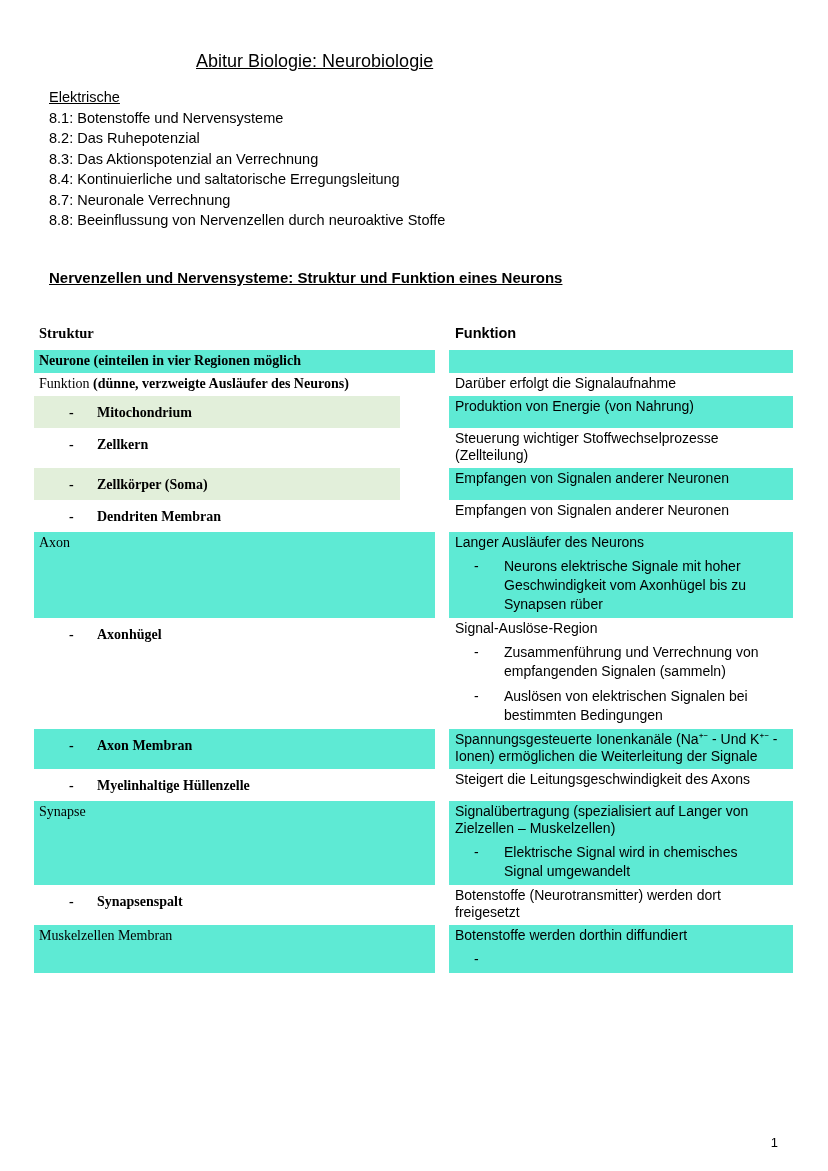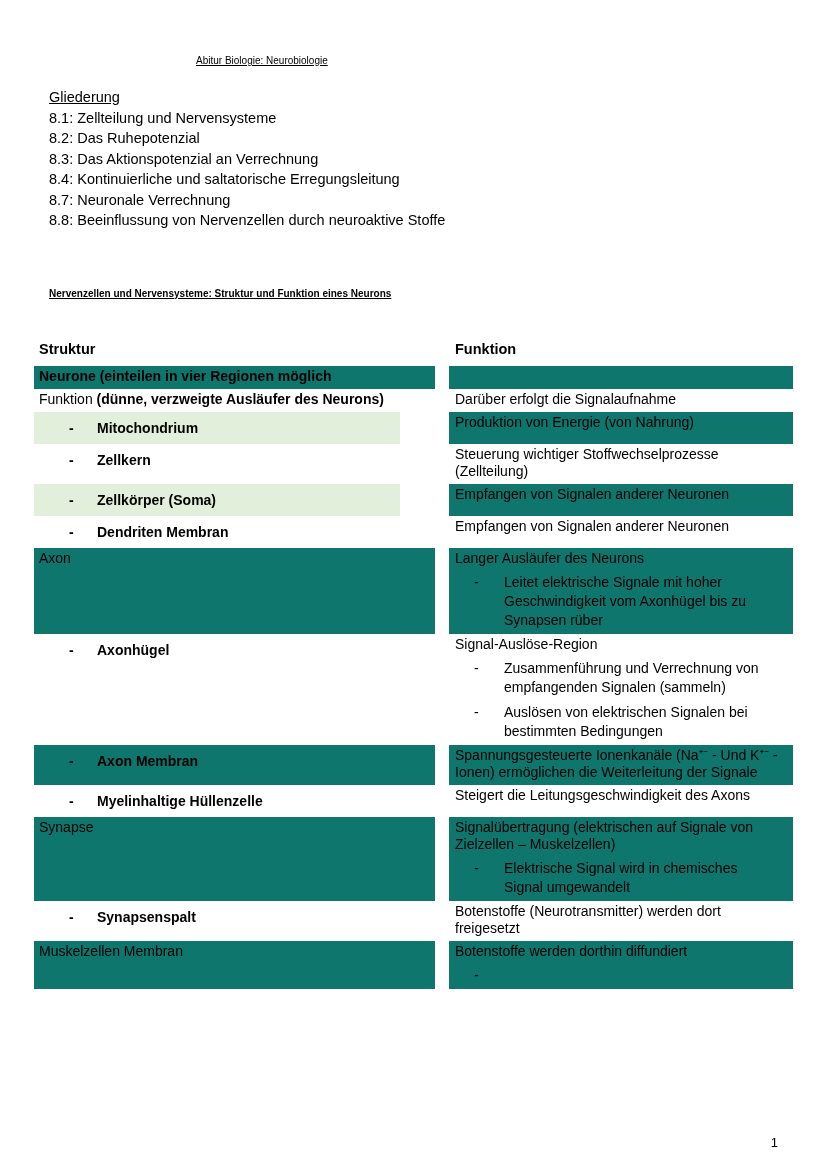--- a/index.html
+++ b/index.html
@@ -8,59 +8,60 @@
     background: #ffffff;
     font-family: "Liberation Sans", sans-serif;
     color: #000000;
     position: relative;
     overflow: hidden;
   }
   .page { position: relative; width: 828px; height: 1171px; }
 
   .doc-title {
     margin: 52px 0 4px 196px;
-    font-size: 10px;
+    font-size: 18px;
     text-decoration: underline;
     width: fit-content;
     line-height: 18px;
   }
   .outline { margin: 17px 0 0 49px; }
   .outline-heading {
     font-size: 14.5px;
     text-decoration: underline;
     width: fit-content;
     line-height: 20.5px;
   }
   .outline-item { font-size: 14.5px; line-height: 20.6px; }
 
   .section-heading {
-    margin: 54px 0 0 49px;
-    font-size: 10px;
+    margin: 38px 0 0 49px;
+    font-size: 15px;
     font-weight: bold;
     text-decoration: underline;
     width: fit-content;
     line-height: 18px;
   }
 
   .table { margin: 36px 35px 0 34px; font-size: 14px; }
   .trow { display: flex; align-items: stretch; }
   .cell { box-sizing: border-box; }
   .cell.left {
     width: 404px; flex: none;
     padding: 2px 18px 4px 5px;
     border-right: 3px solid #ffffff;
     line-height: 17px;
+    font-family: Liberation Serif, serif;
   }
   .cell.right {
     flex: 1;
     padding: 2px 6px 4px 6px;
     line-height: 17px;
     margin-left: 11px;
   }
-  .green { background: #0f766e; }
+  .green { background: #5eead4; }
   .cell.left.narrow.green {
     background: linear-gradient(to right, #e2efda 0px, #e2efda 366px, #ffffff 366px);
   }
   .thead .cell { padding-top: 2px; padding-bottom: 8px; font-weight: bold; font-size: 14.5px; }
 
   .left-line { display: block; }
   .left-line.sub { display: flex; padding: 6px 0 3px 30px; }
   .left-line .dash { width: 28px; flex: none; font-weight: bold; }
   .left-bold { font-weight: bold; }
   .right-text { line-height: 17px; }
@@ -75,23 +76,23 @@
   }
 </style>
 </head>
 <body>
 
 <div class="page">
 
   <div class="doc-title">Abitur Biologie: Neurobiologie</div>
 
   <div class="outline">
-    <div class="outline-heading">Gliederung</div>
+    <div class="outline-heading">Elektrische</div>
     <div id="outline-list">
-        <div class="outline-item">8.1: Zellteilung und Nervensysteme</div>
+        <div class="outline-item">8.1: Botenstoffe und Nervensysteme</div>
         <div class="outline-item">8.2: Das Ruhepotenzial</div>
         <div class="outline-item">8.3: Das Aktionspotenzial an Verrechnung</div>
         <div class="outline-item">8.4: Kontinuierliche und saltatorische Erregungsleitung</div>
         <div class="outline-item">8.7: Neuronale Verrechnung</div>
         <div class="outline-item">8.8: Beeinflussung von Nervenzellen durch neuroaktive Stoffe</div>
       </div>
   </div>
 
   <div class="section-heading">Nervenzellen und Nervensysteme: Struktur und Funktion eines Neurons</div>
 
@@ -172,21 +173,21 @@
         <div class="trow">
     <div class="cell left green">
       <div class="left-line">
         <span class="left-plain">Axon</span><span class="left-bold"></span>
       </div>
     </div>
     <div class="cell right green">
       <div class="right-text">Langer Ausläufer des Neurons</div>
     <div class="bullet">
               <span class="bdash">-</span>
-              <span class="btext">Leitet elektrische Signale mit hoher Geschwindigkeit vom Axonhügel bis zu Synapsen rüber</span>
+              <span class="btext">Neurons elektrische Signale mit hoher Geschwindigkeit vom Axonhügel bis zu Synapsen rüber</span>
             </div>
           </div>
   </div>
         <div class="trow">
     <div class="cell left">
       <div class="left-line sub">
         <span class="dash">-</span>
               <span class="left-plain"></span>
               <span class="left-bold">Axonhügel</span>
       </div>
@@ -227,21 +228,21 @@
       <div class="right-text">Steigert die Leitungsgeschwindigkeit des Axons</div>
     </div>
   </div>
         <div class="trow">
     <div class="cell left green">
       <div class="left-line">
         <span class="left-plain">Synapse</span><span class="left-bold"></span>
       </div>
     </div>
     <div class="cell right green">
-      <div class="right-text">Signalübertragung (elektrischen auf Signale von Zielzellen – Muskelzellen)</div>
+      <div class="right-text">Signalübertragung (spezialisiert auf Langer von Zielzellen – Muskelzellen)</div>
     <div class="bullet">
               <span class="bdash">-</span>
               <span class="btext">Elektrische Signal wird in chemisches Signal umgewandelt</span>
             </div>
           </div>
   </div>
         <div class="trow">
     <div class="cell left">
       <div class="left-line sub">
         <span class="dash">-</span>

